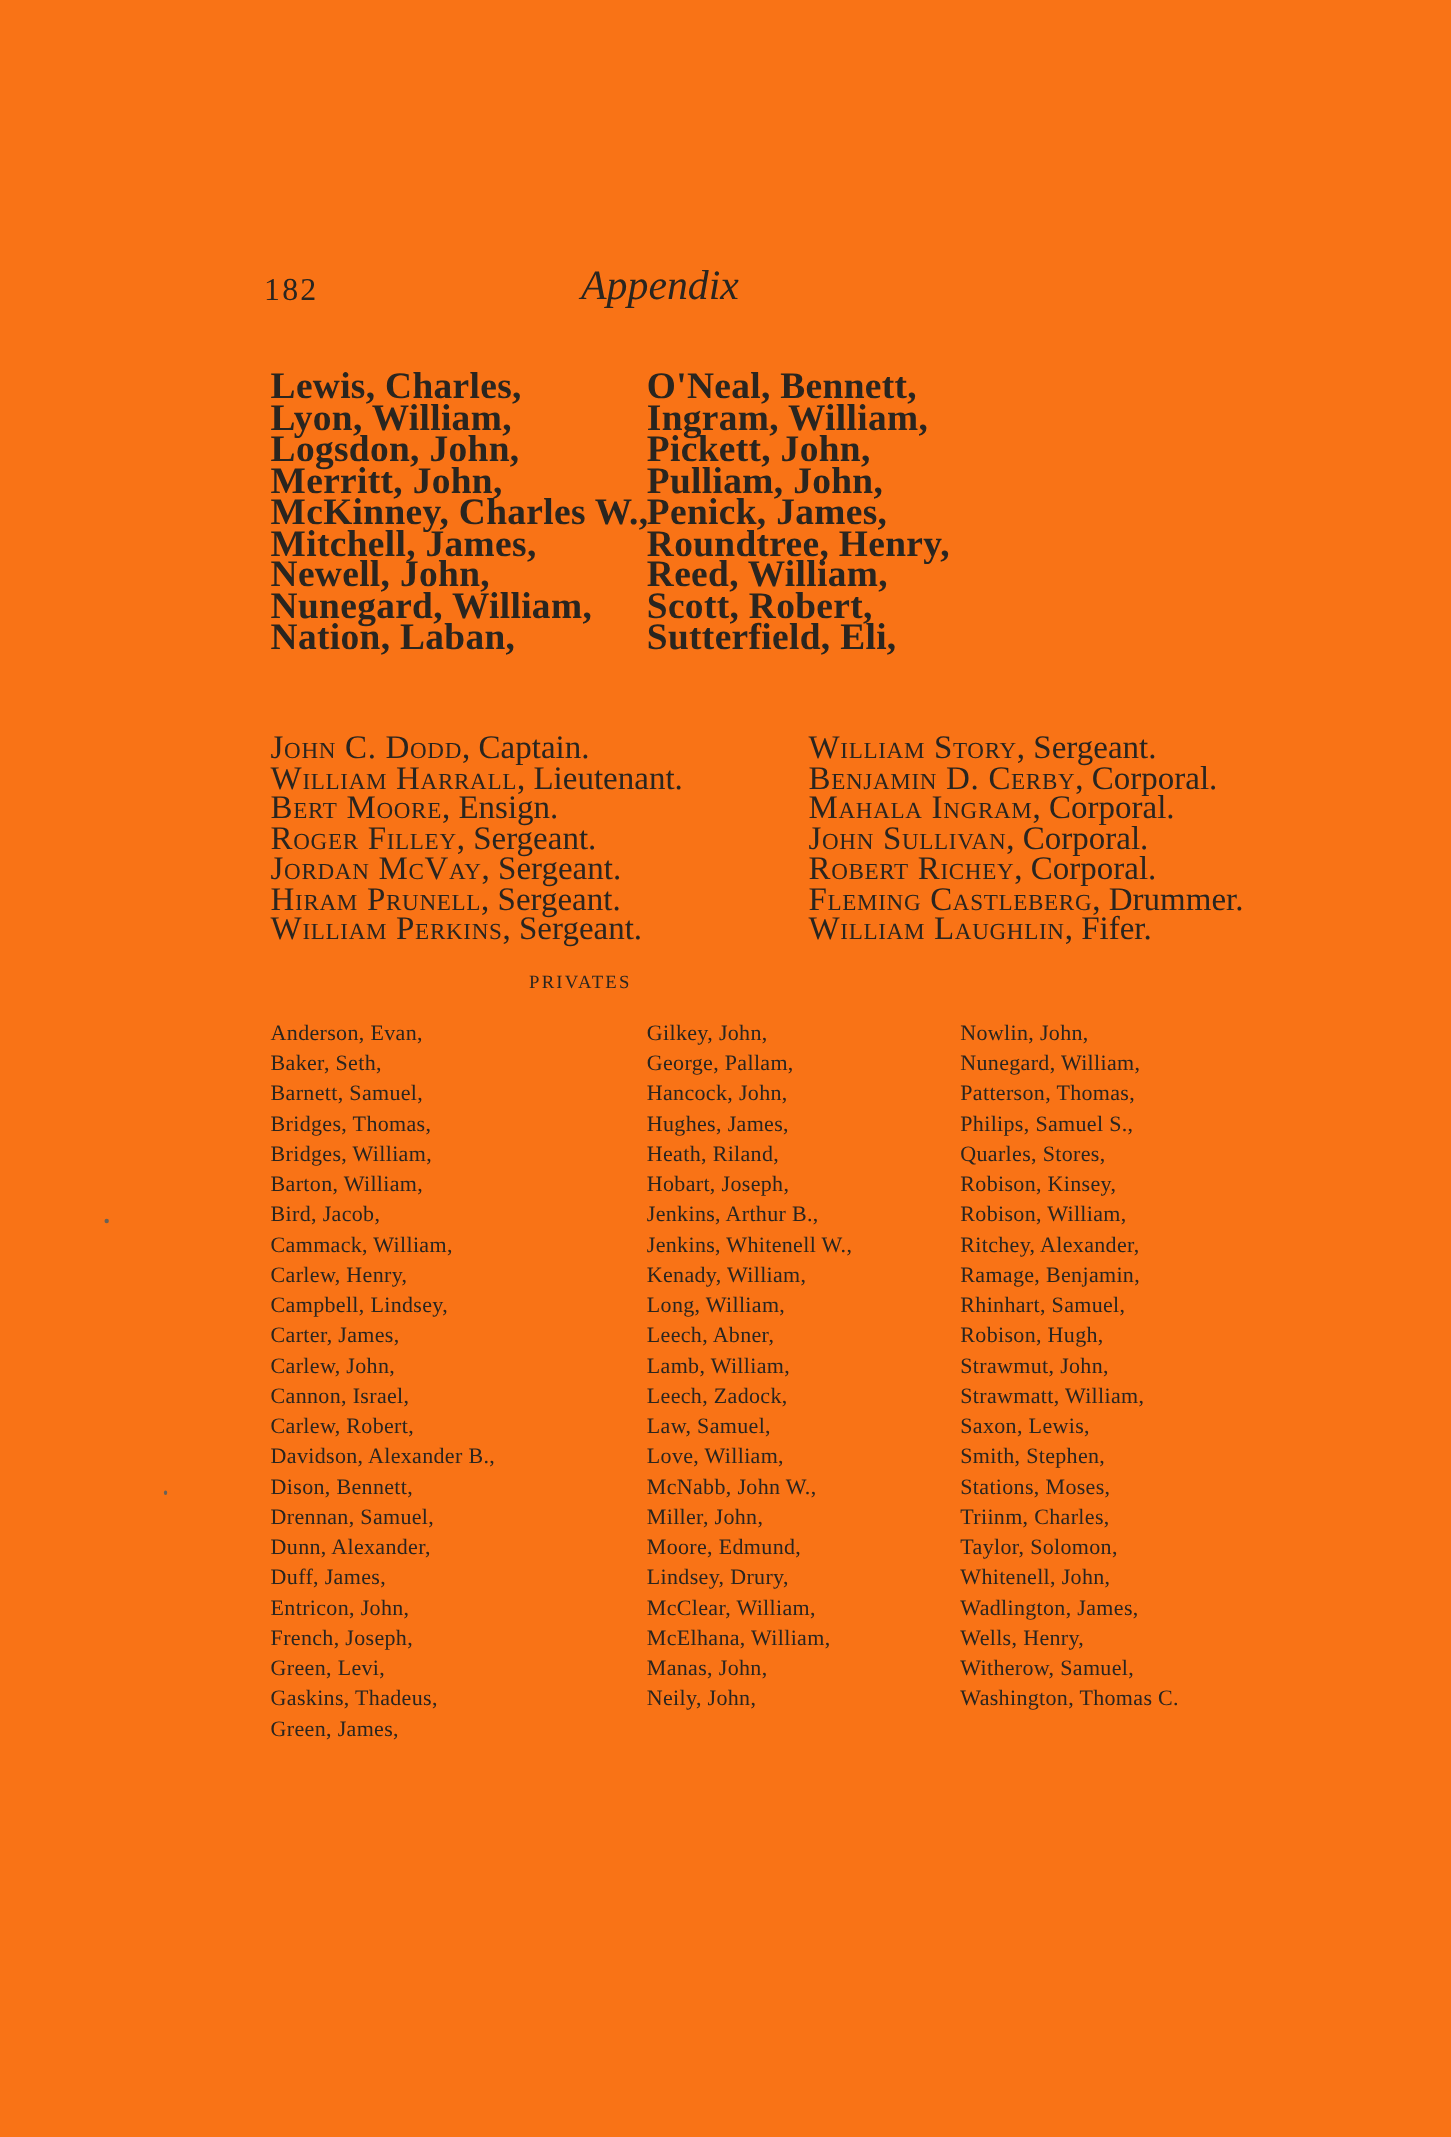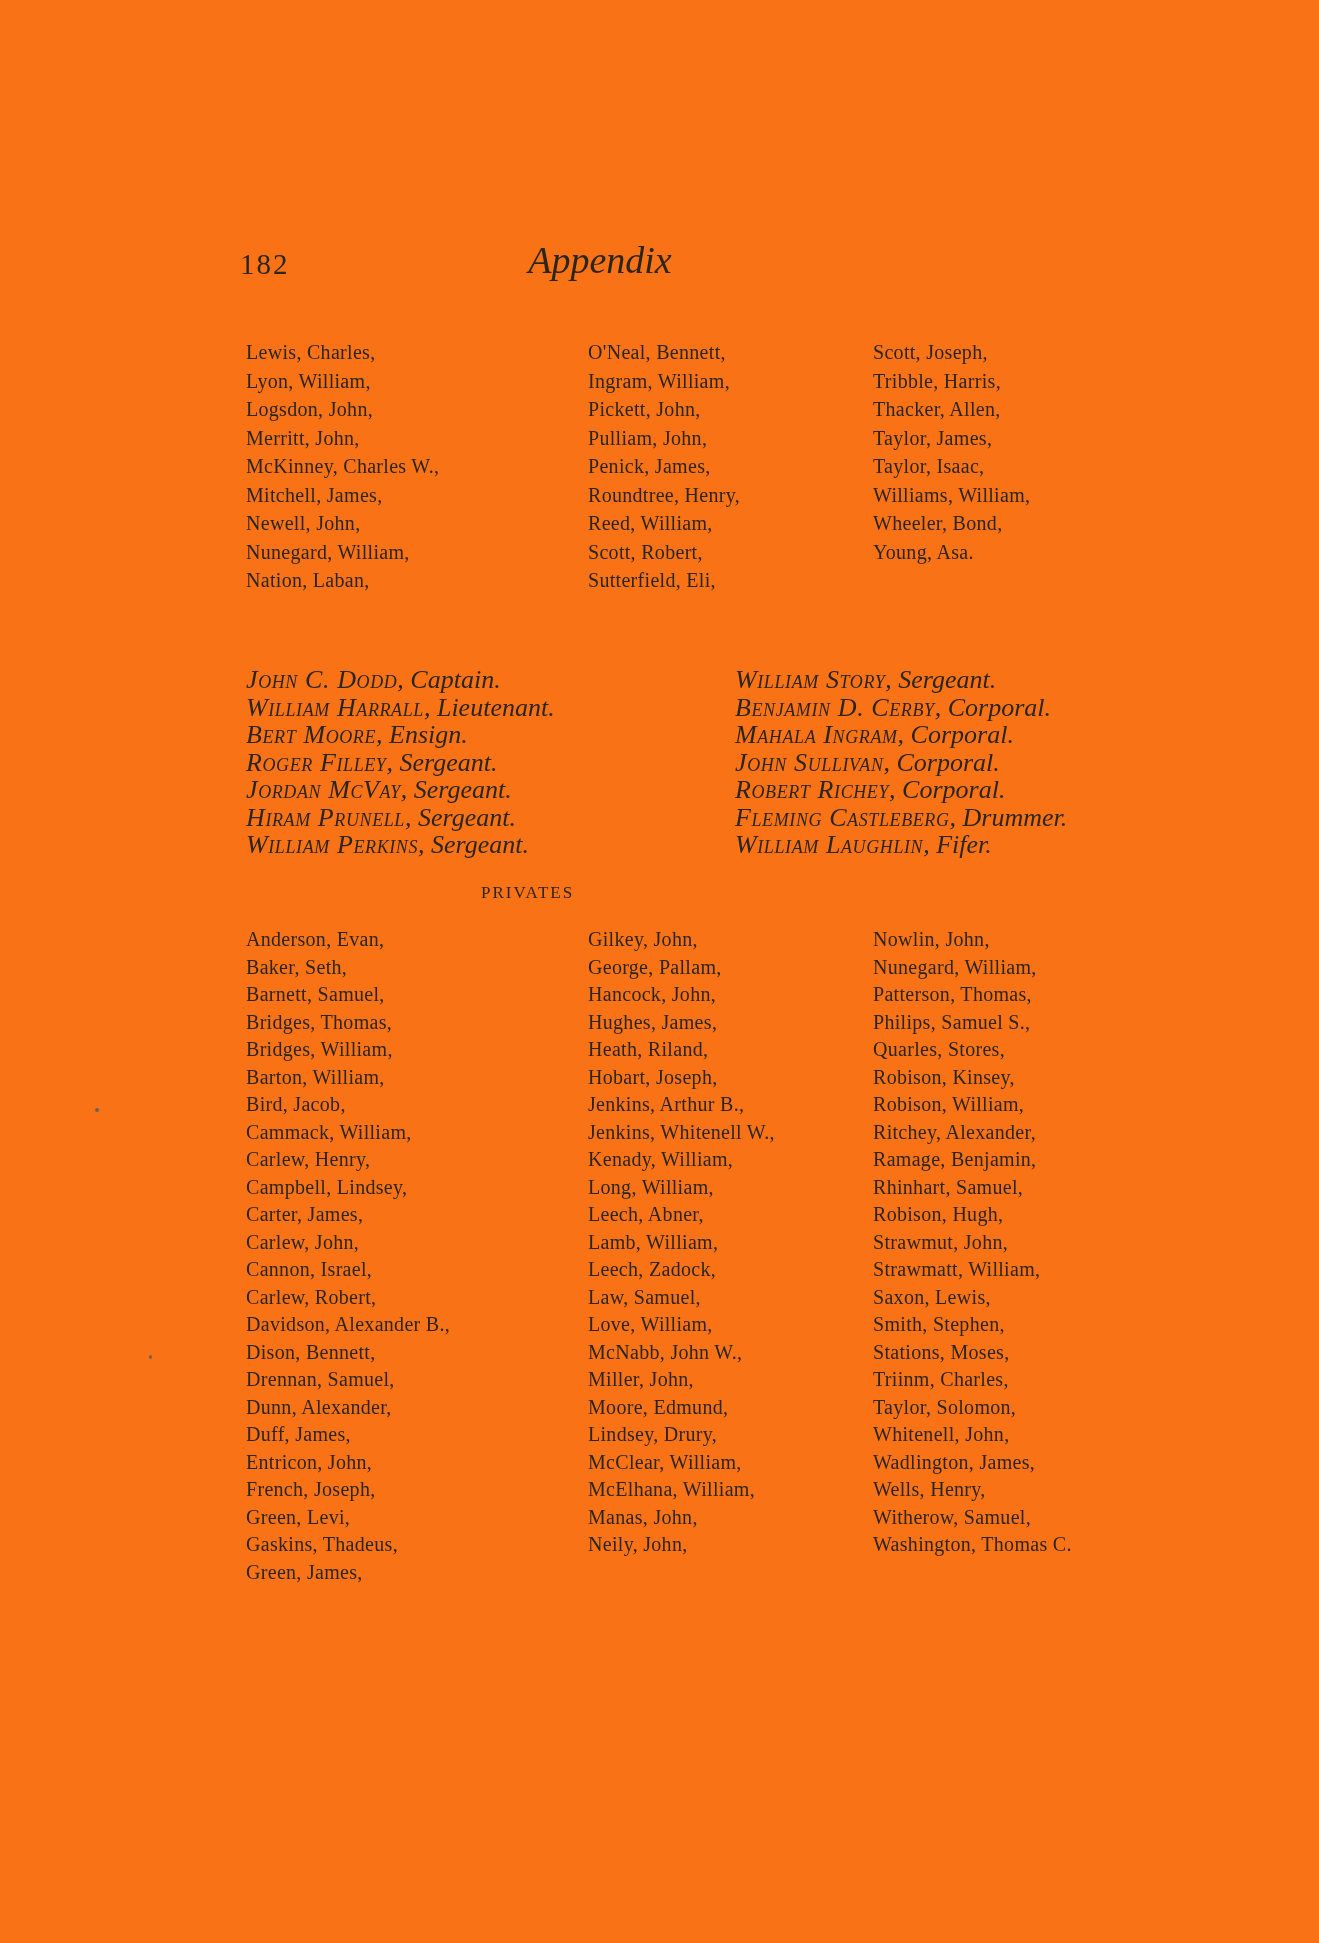--- a/index.html
+++ b/index.html
@@ -15,23 +15,23 @@
   .page-number {
     position:absolute; left:240px; top:248px;
     font-size:29px; letter-spacing:2px;
   }
   .page-title {
     position:absolute; left:470px; top:238px; width:260px;
     text-align:center;
     font-style:italic; font-size:38px;
   }
   .col { position:absolute; white-space:nowrap; }
-  .roster { font-size:20px; line-height:28.5px; letter-spacing:0.3px; }
+  .roster { font-size:34px; line-height:28.5px; letter-spacing:0.3px;font-weight:bold; }
   .privates-col { font-size:20px; line-height:27.5px; letter-spacing:0.3px; }
-  .officers { font-size:26px; line-height:27.5px;font-style:italic; }
+  .officers { font-size:30px; line-height:27.5px; }
   .officers .sc { font-variant:small-caps; letter-spacing:0.6px; }
   .company-heading {
     position:absolute; top:620px; left:0; width:1300px;
     text-align:center;
     font-size:25px; letter-spacing:1.5px; word-spacing:9px;
   }
   .privates-heading {
     position:absolute; top:883px; left:481px; width:500px;
     text-align:left;
     font-size:17px; letter-spacing:2px;
@@ -62,30 +62,20 @@
   <div class="col roster" style="left:588px; top:338px;">
       <div>O'Neal, Bennett,</div>
       <div>Ingram, William,</div>
       <div>Pickett, John,</div>
       <div>Pulliam, John,</div>
       <div>Penick, James,</div>
       <div>Roundtree, Henry,</div>
       <div>Reed, William,</div>
       <div>Scott, Robert,</div>
       <div>Sutterfield, Eli,</div>
-    </div>
-  <div class="col roster" style="left:873px; top:338px;">
-      <div>Scott, Joseph,</div>
-      <div>Tribble, Harris,</div>
-      <div>Thacker, Allen,</div>
-      <div>Taylor, James,</div>
-      <div>Taylor, Isaac,</div>
-      <div>Williams, William,</div>
-      <div>Wheeler, Bond,</div>
-      <div>Young, Asa.</div>
     </div>
 
 
   <div class="col officers" style="left:246px; top:666px;">
       <div><span class="sc">John C. Dodd</span>, Captain.</div>
       <div><span class="sc">William Harrall</span>, Lieutenant.</div>
       <div><span class="sc">Bert Moore</span>, Ensign.</div>
       <div><span class="sc">Roger Filley</span>, Sergeant.</div>
       <div><span class="sc">Jordan McVay</span>, Sergeant.</div>
       <div><span class="sc">Hiram Prunell</span>, Sergeant.</div>

